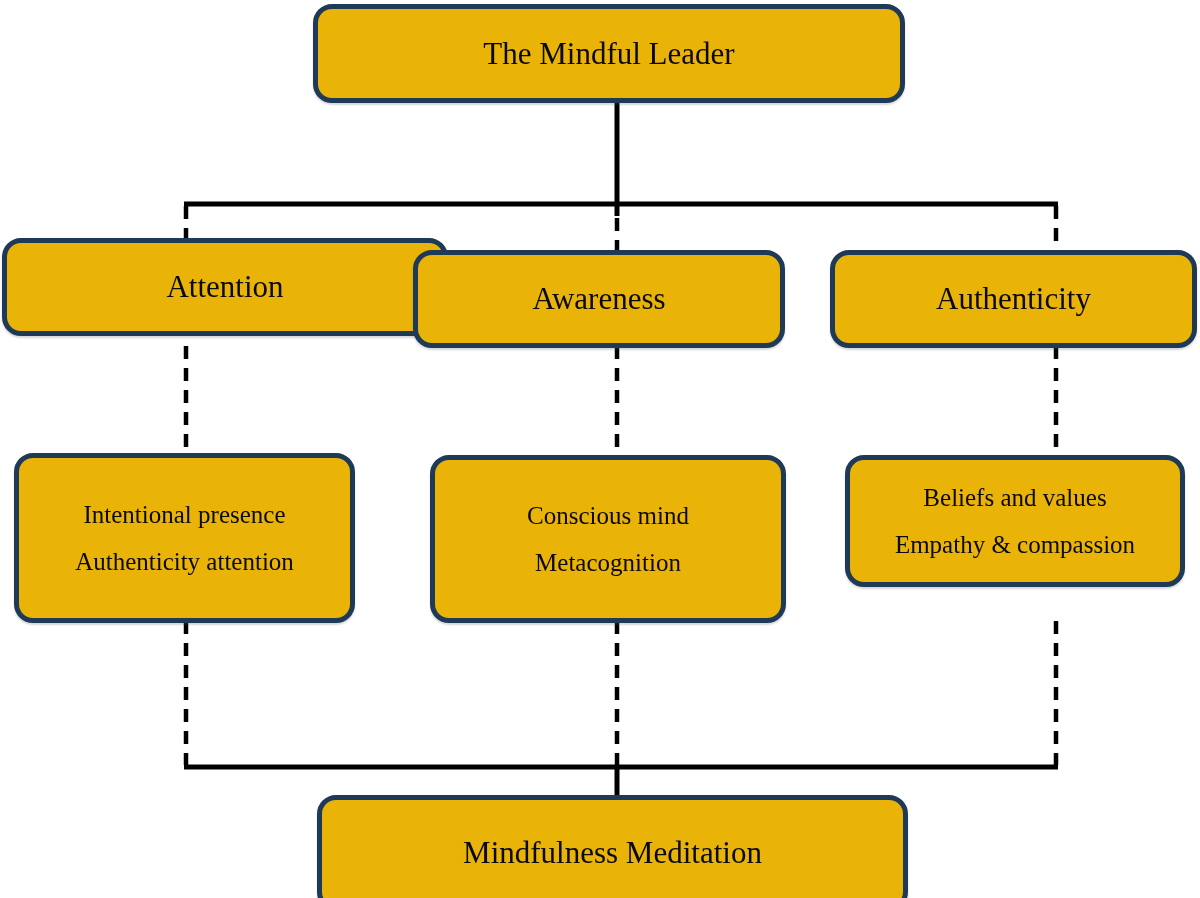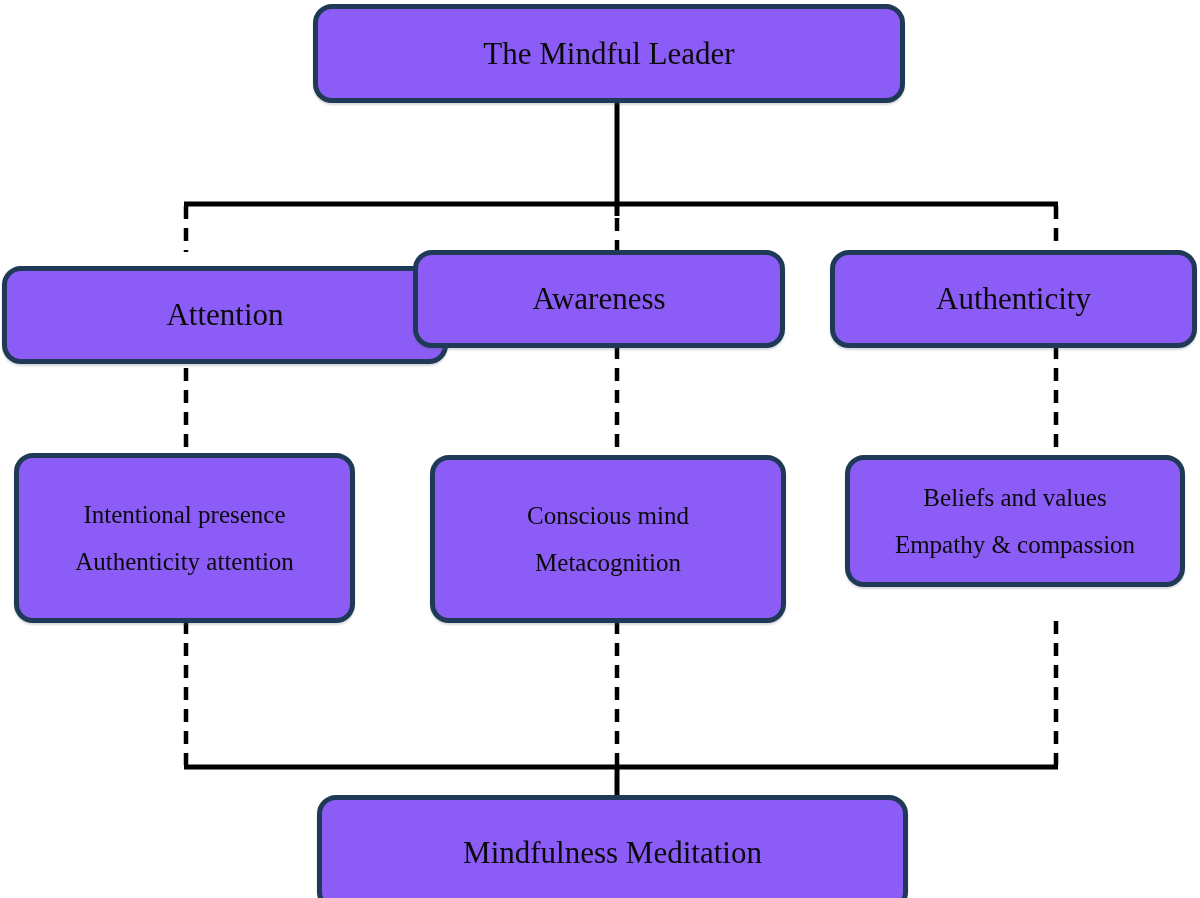--- a/index.html
+++ b/index.html
@@ -21,21 +21,21 @@
     top: 0;
     width: 1200px;
     height: 898px;
     z-index: 1;
   }
   .node {
     position: absolute;
     box-sizing: border-box;
     border: 5px solid #1f3a57;
     border-radius: 19px;
-    background: #8b5cf6;
+    background: #eab308;
     color: #0a0a0a;
     display: flex;
     align-items: center;
     justify-content: center;
     text-align: center;
     z-index: 2;
     box-shadow: 0 2px 2px rgba(90, 95, 110, 0.25);
   }
   .node .label {
     font-size: 31px;
@@ -46,21 +46,21 @@
     flex-direction: column;
     gap: 20px;
   }
   .node.detail .detail-line {
     font-size: 25px;
     line-height: 1.1;
     white-space: nowrap;
   }
   
   #node-root          { left: 313px; top: 4px;   width: 592px; height: 99px; }
-  #node-attention     { left: 2px;   top: 266px; width: 446px; height: 98px; }
+  #node-attention     { left: 2px;   top: 238px; width: 446px; height: 98px; }
   #node-awareness     { left: 413px; top: 250px; width: 372px; height: 98px; }
   #node-authenticity  { left: 830px; top: 250px; width: 367px; height: 98px; }
   #node-attention-details    { left: 14px;  top: 453px; width: 341px; height: 170px; }
   #node-awareness-details    { left: 430px; top: 455px; width: 356px; height: 168px; }
   #node-authenticity-details { left: 845px; top: 455px; width: 340px; height: 132px; }
   #node-foundation    { left: 317px; top: 795px; width: 591px; height: 116px; }
 </style>
 </head>
 <body>
 

